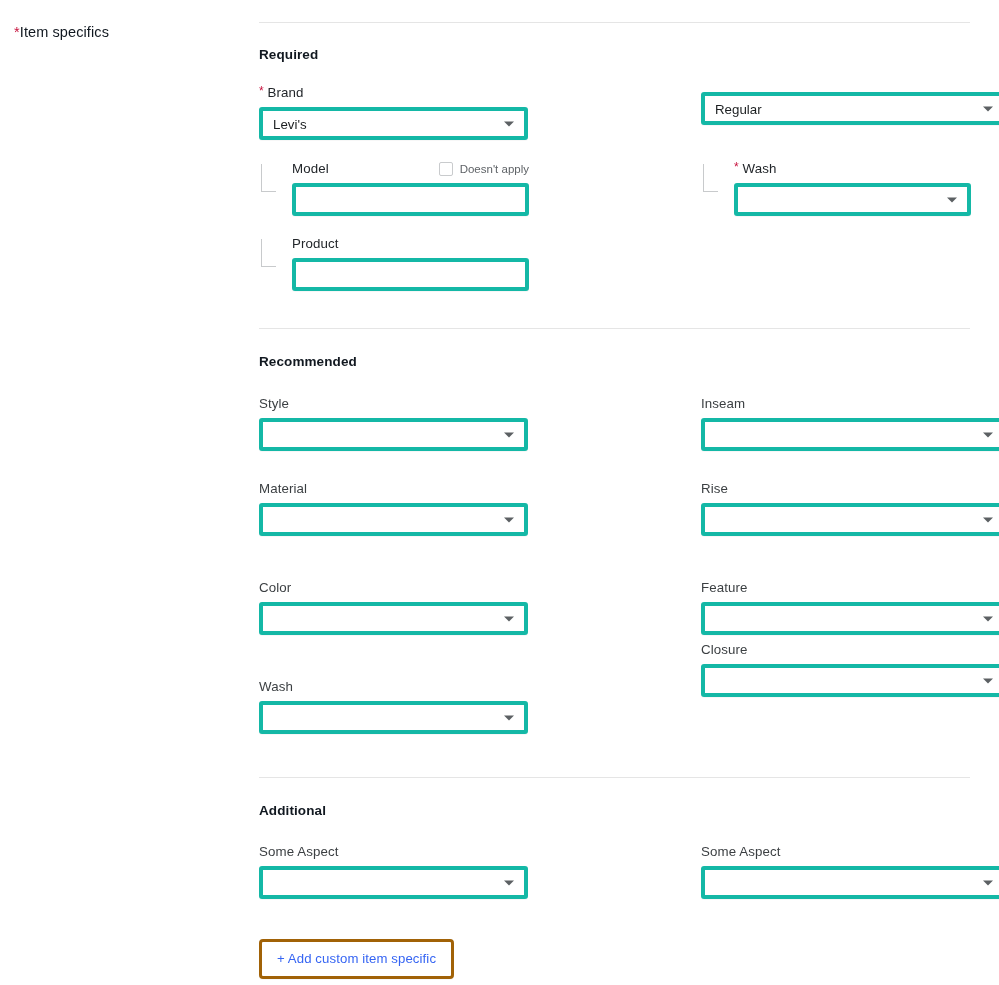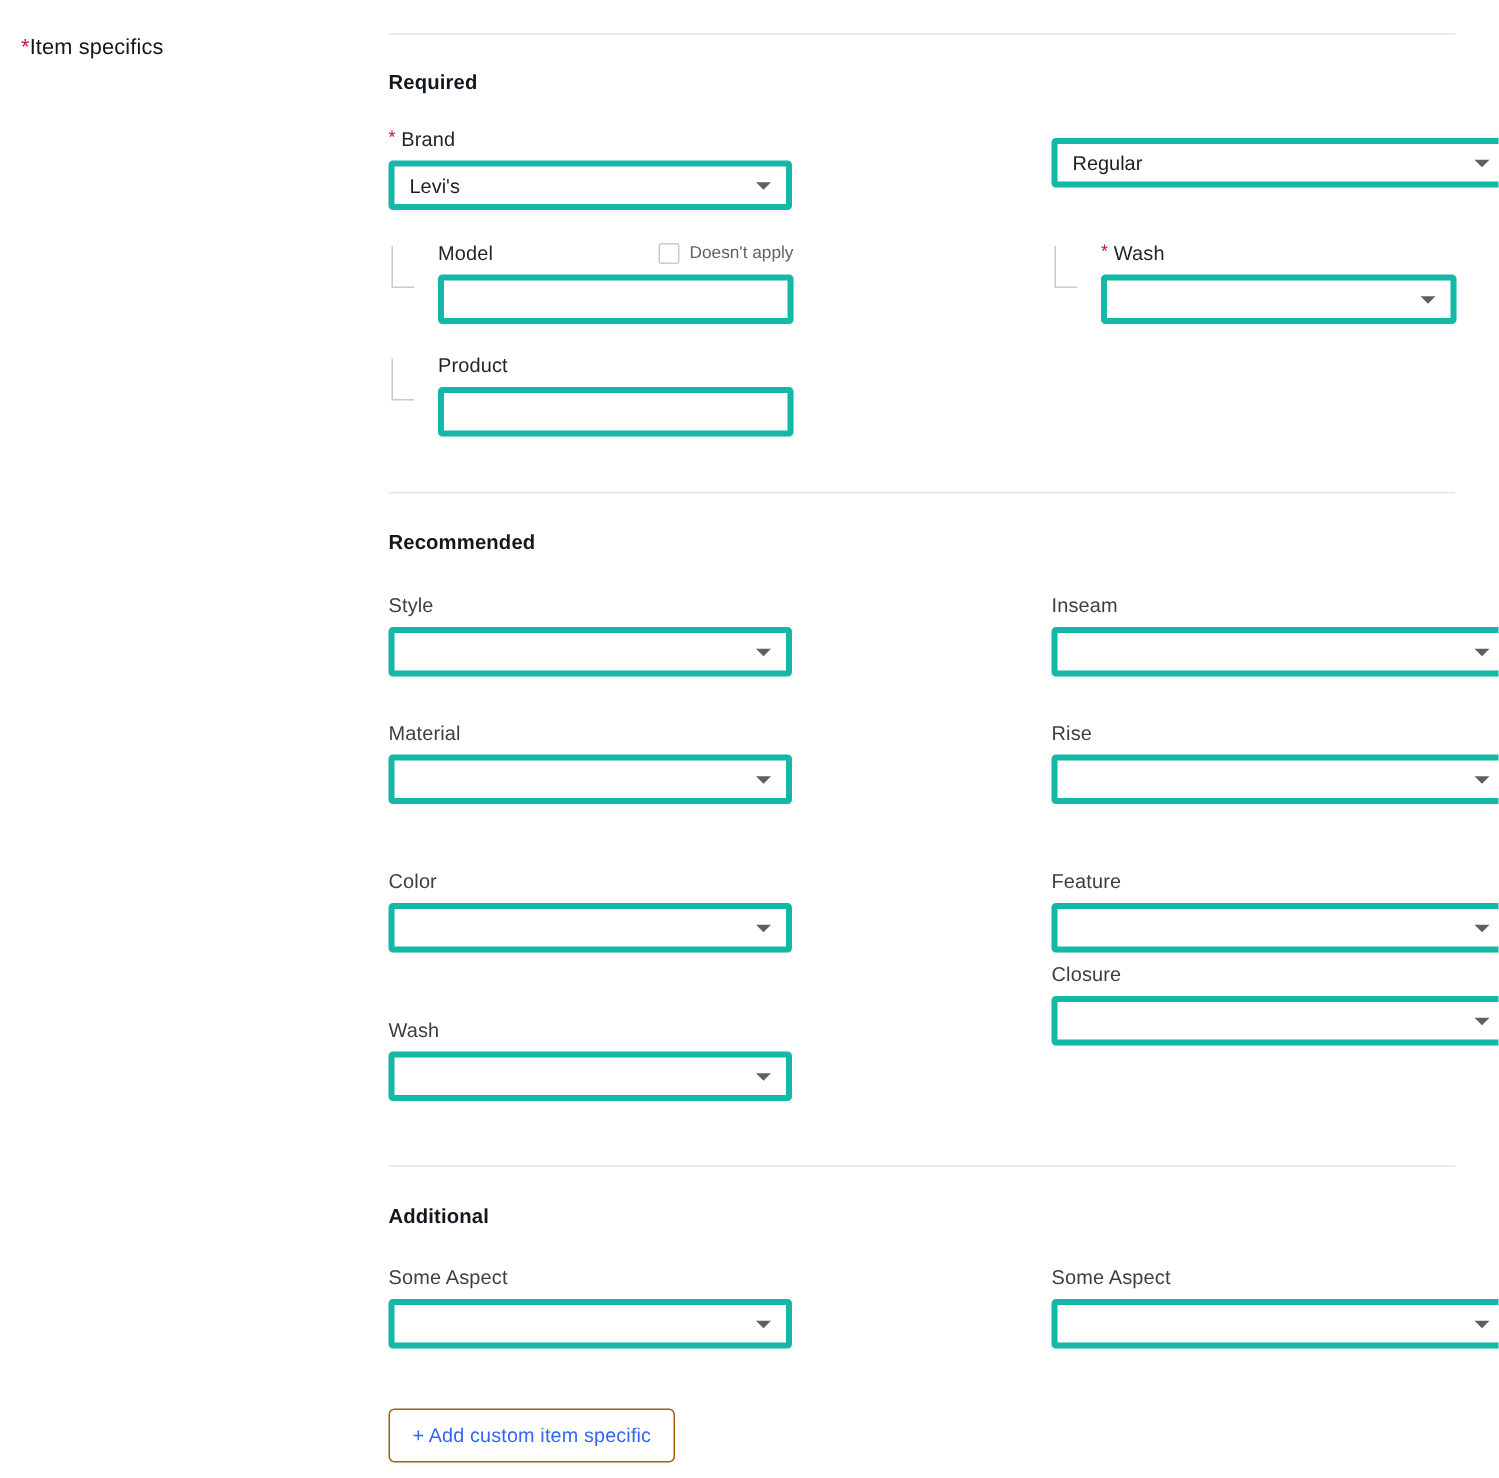--- a/index.html
+++ b/index.html
@@ -108,21 +108,21 @@
     border-radius: 2px;
     background: #fff;
     display: inline-block;
     flex: none;
   }
   .cb-group { display: flex; align-items: center; gap: 7px; }
   .cb-label { font-size: 11.5px; color: #5f6367; white-space: nowrap; }
 
   .add-btn {
     display: inline-block;
-    border: 1px solid #a16207;
+    border: 3px solid #a16207;
     border-radius: 4px;
     background: #fff;
     color: #3665f3;
     font-size: 13.2px;
     padding: 9px 15px 10px 15px;
     letter-spacing: 0.1px;
     cursor: pointer;
     box-shadow: 0 1px 1px rgba(0,0,0,0.03);
   }
 </style>

